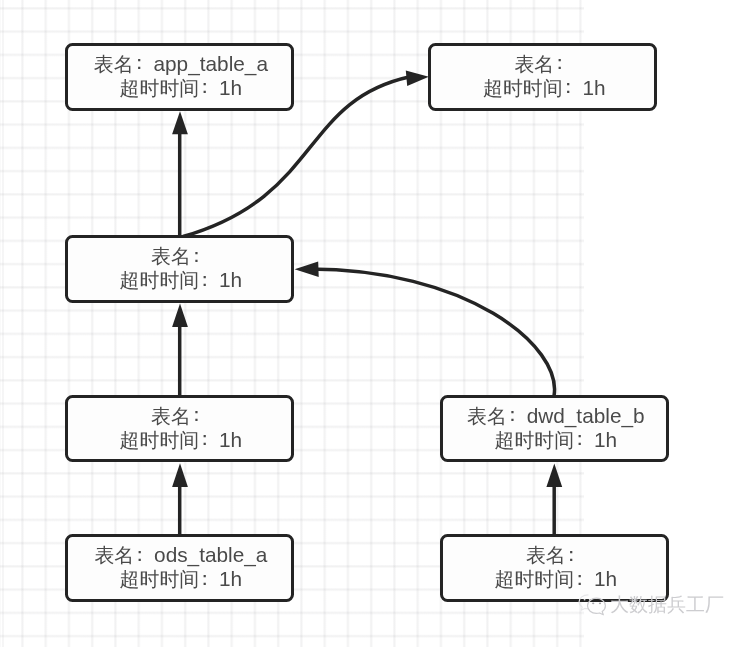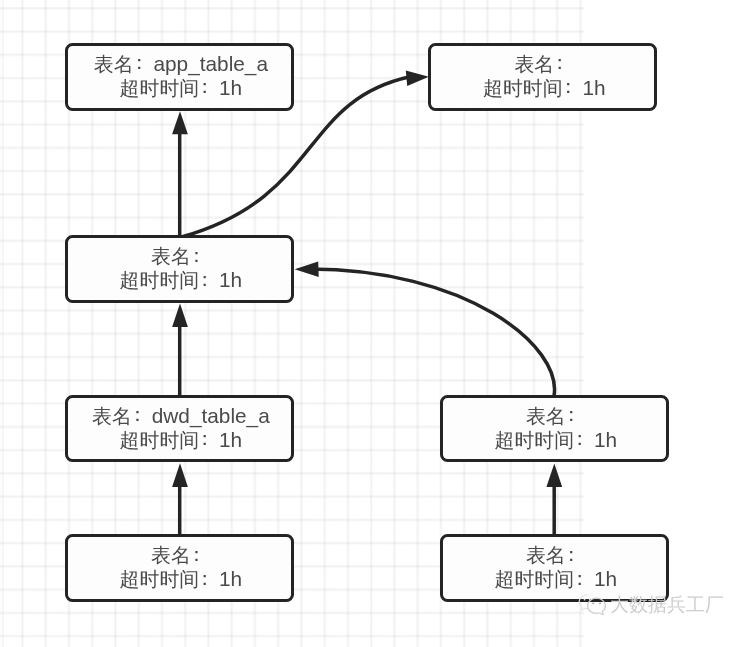--- a/index.html
+++ b/index.html
@@ -116,31 +116,31 @@
     <div class="row"><span class="lbl">表名</span><span class="colon"><i>：</i></span></div>
     <div class="row"><span class="lbl">超时时间</span><span class="colon"><i>：</i></span><span class="val">1h</span></div>
   </div>
 
   <div class="node" style="left: 64.9px; top: 235.2px; width: 229px; height: 68px;">
     <div class="row"><span class="lbl">表名</span><span class="colon"><i>：</i></span></div>
     <div class="row"><span class="lbl">超时时间</span><span class="colon"><i>：</i></span><span class="val">1h</span></div>
   </div>
 
   <div class="node" style="left: 64.9px; top: 394.8px; width: 229px; height: 67.6px;">
-    <div class="row"><span class="lbl">表名</span><span class="colon"><i>：</i></span><span class="val">dwd_table_a</span></div>
+    <div class="row"><span class="lbl">表名</span><span class="colon"><i>：</i></span></div>
     <div class="row"><span class="lbl">超时时间</span><span class="colon"><i>：</i></span><span class="val">1h</span></div>
   </div>
 
   <div class="node" style="left: 439.8px; top: 394.8px; width: 229px; height: 67.6px;">
-    <div class="row"><span class="lbl">表名</span><span class="colon"><i>：</i></span></div>
+    <div class="row"><span class="lbl">表名</span><span class="colon"><i>：</i></span><span class="val">dwd_table_b</span></div>
     <div class="row"><span class="lbl">超时时间</span><span class="colon"><i>：</i></span><span class="val">1h</span></div>
   </div>
 
   <div class="node" style="left: 64.9px; top: 534.1px; width: 229px; height: 67.5px;">
-    <div class="row"><span class="lbl">表名</span><span class="colon"><i>：</i></span></div>
+    <div class="row"><span class="lbl">表名</span><span class="colon"><i>：</i></span><span class="val">ods_table_a</span></div>
     <div class="row"><span class="lbl">超时时间</span><span class="colon"><i>：</i></span><span class="val">1h</span></div>
   </div>
 
   <div class="node" style="left: 439.8px; top: 534.1px; width: 229px; height: 67.5px;">
     <div class="row"><span class="lbl">表名</span><span class="colon"><i>：</i></span></div>
     <div class="row"><span class="lbl">超时时间</span><span class="colon"><i>：</i></span><span class="val">1h</span></div>
   </div>
 
   <div class="wm">
     <svg class="wm-icon" width="31" height="26" viewBox="0 0 31 26">

